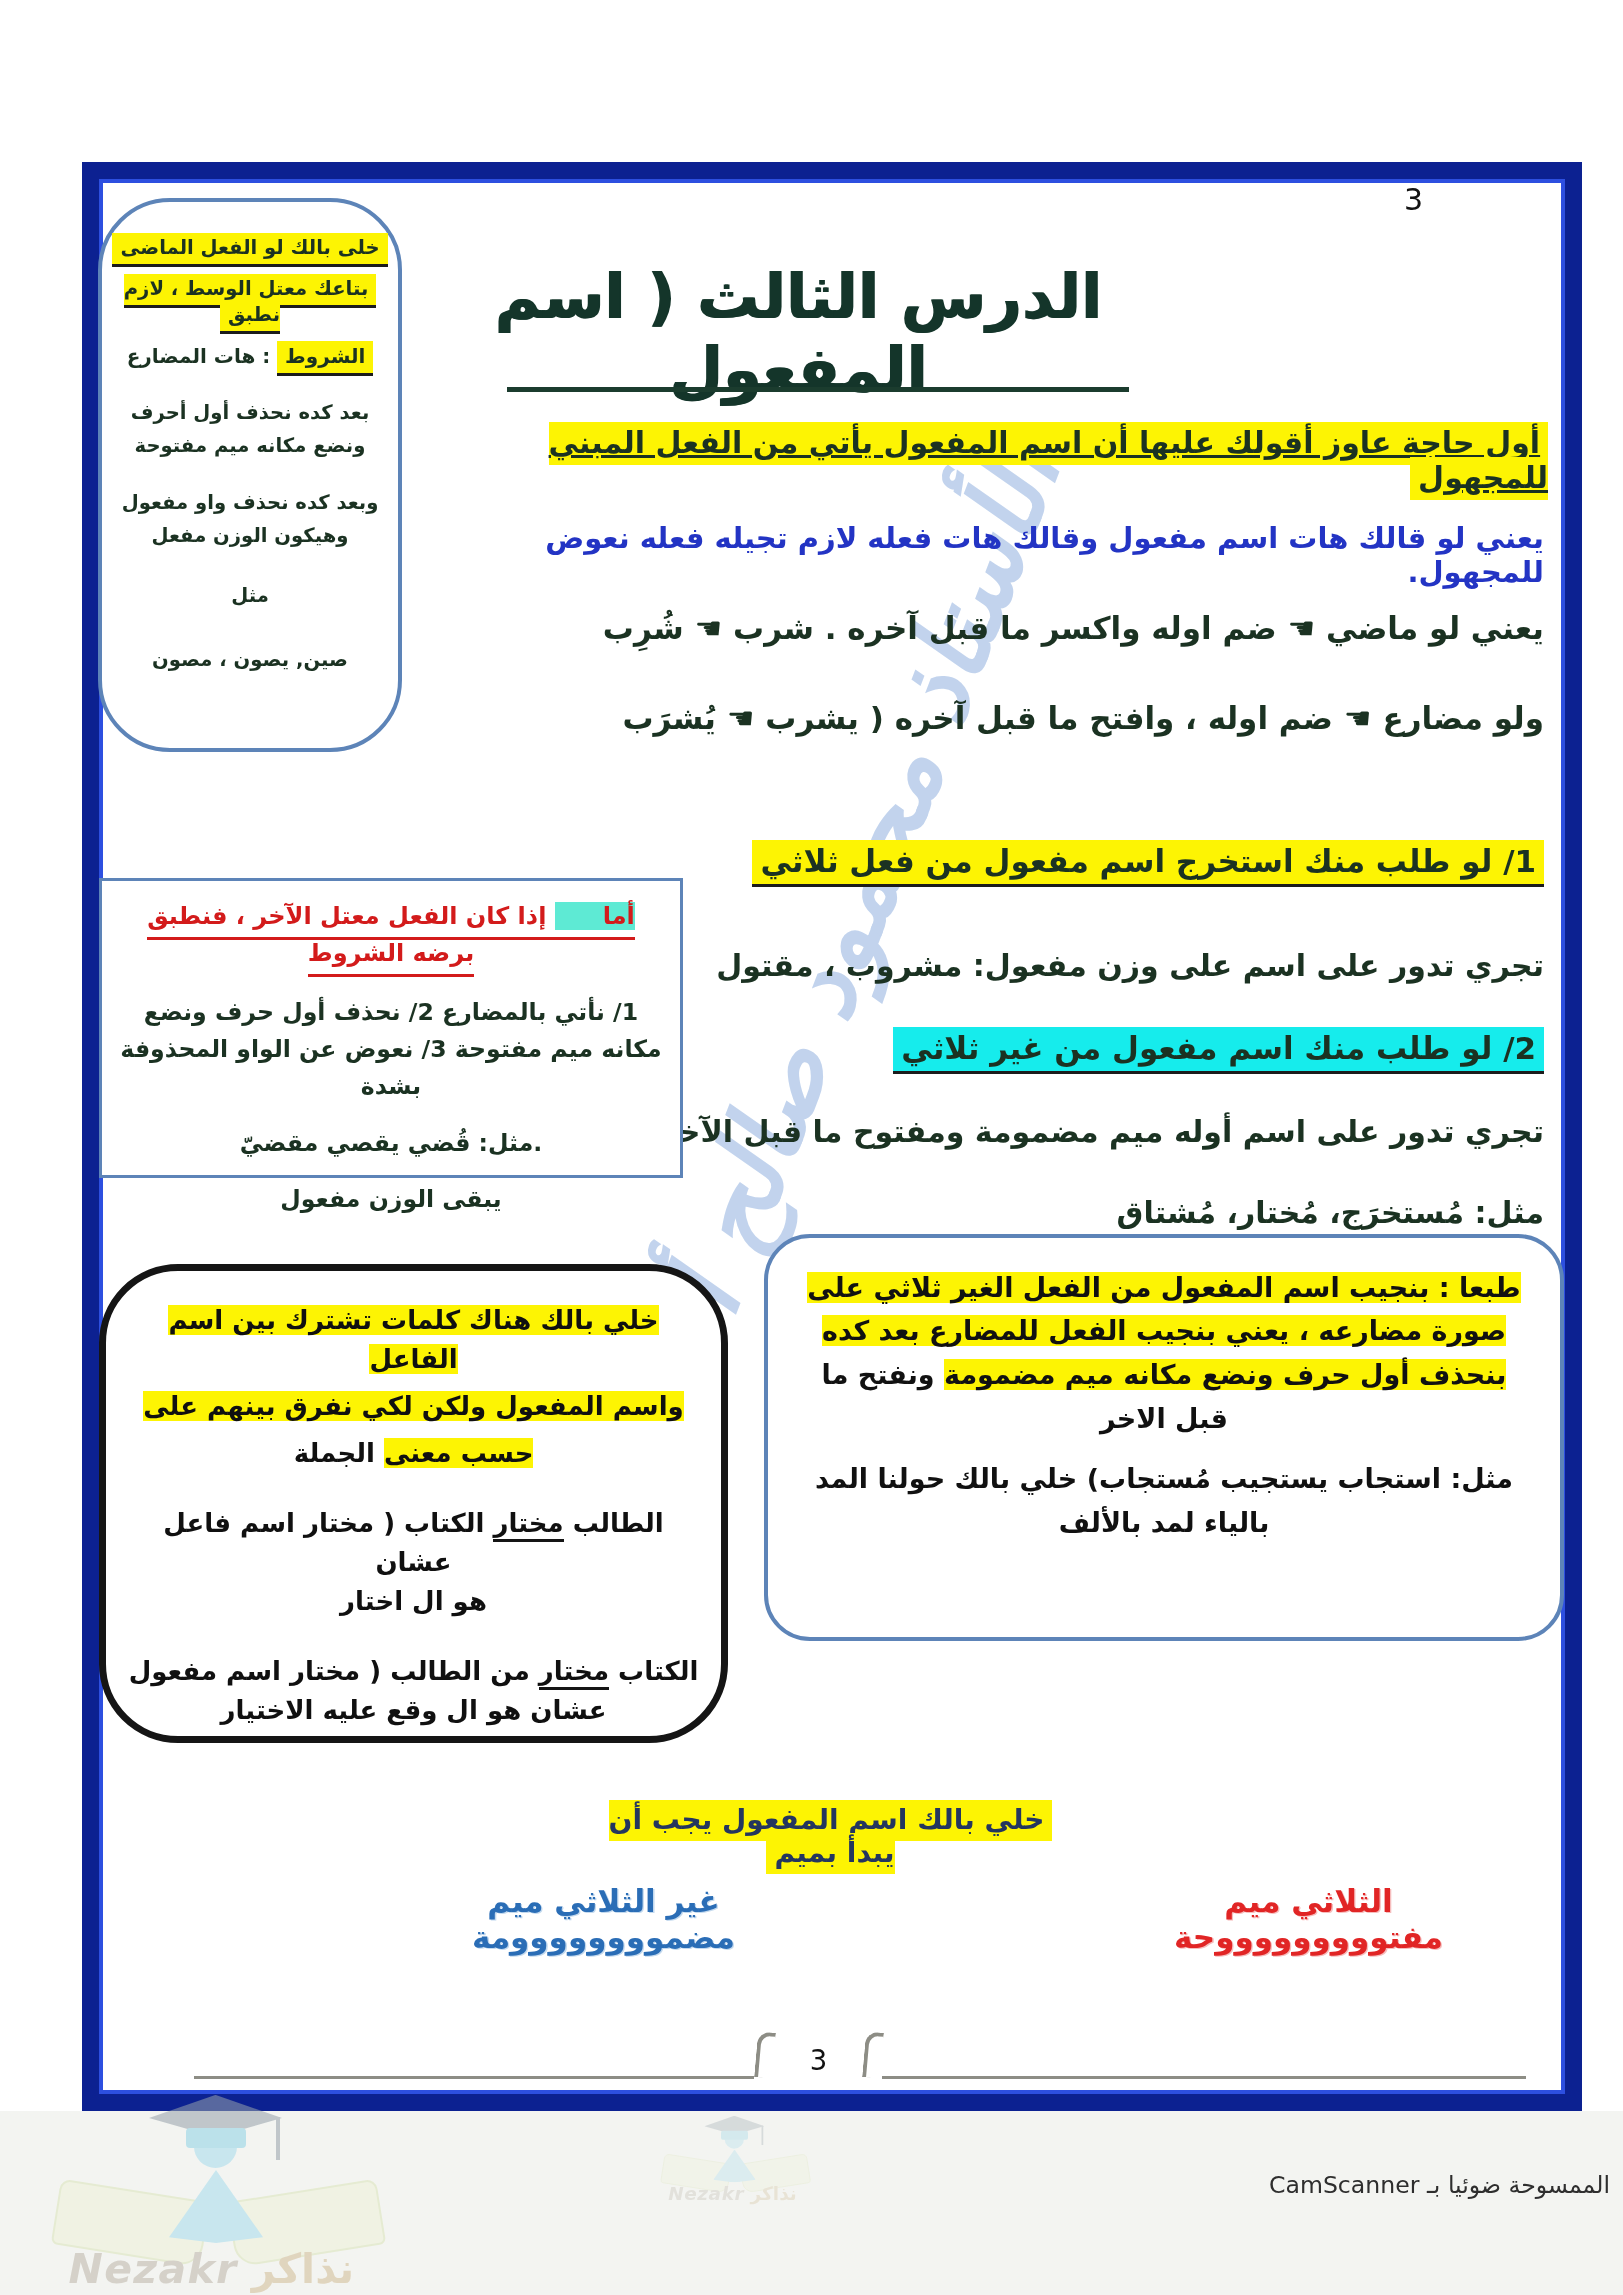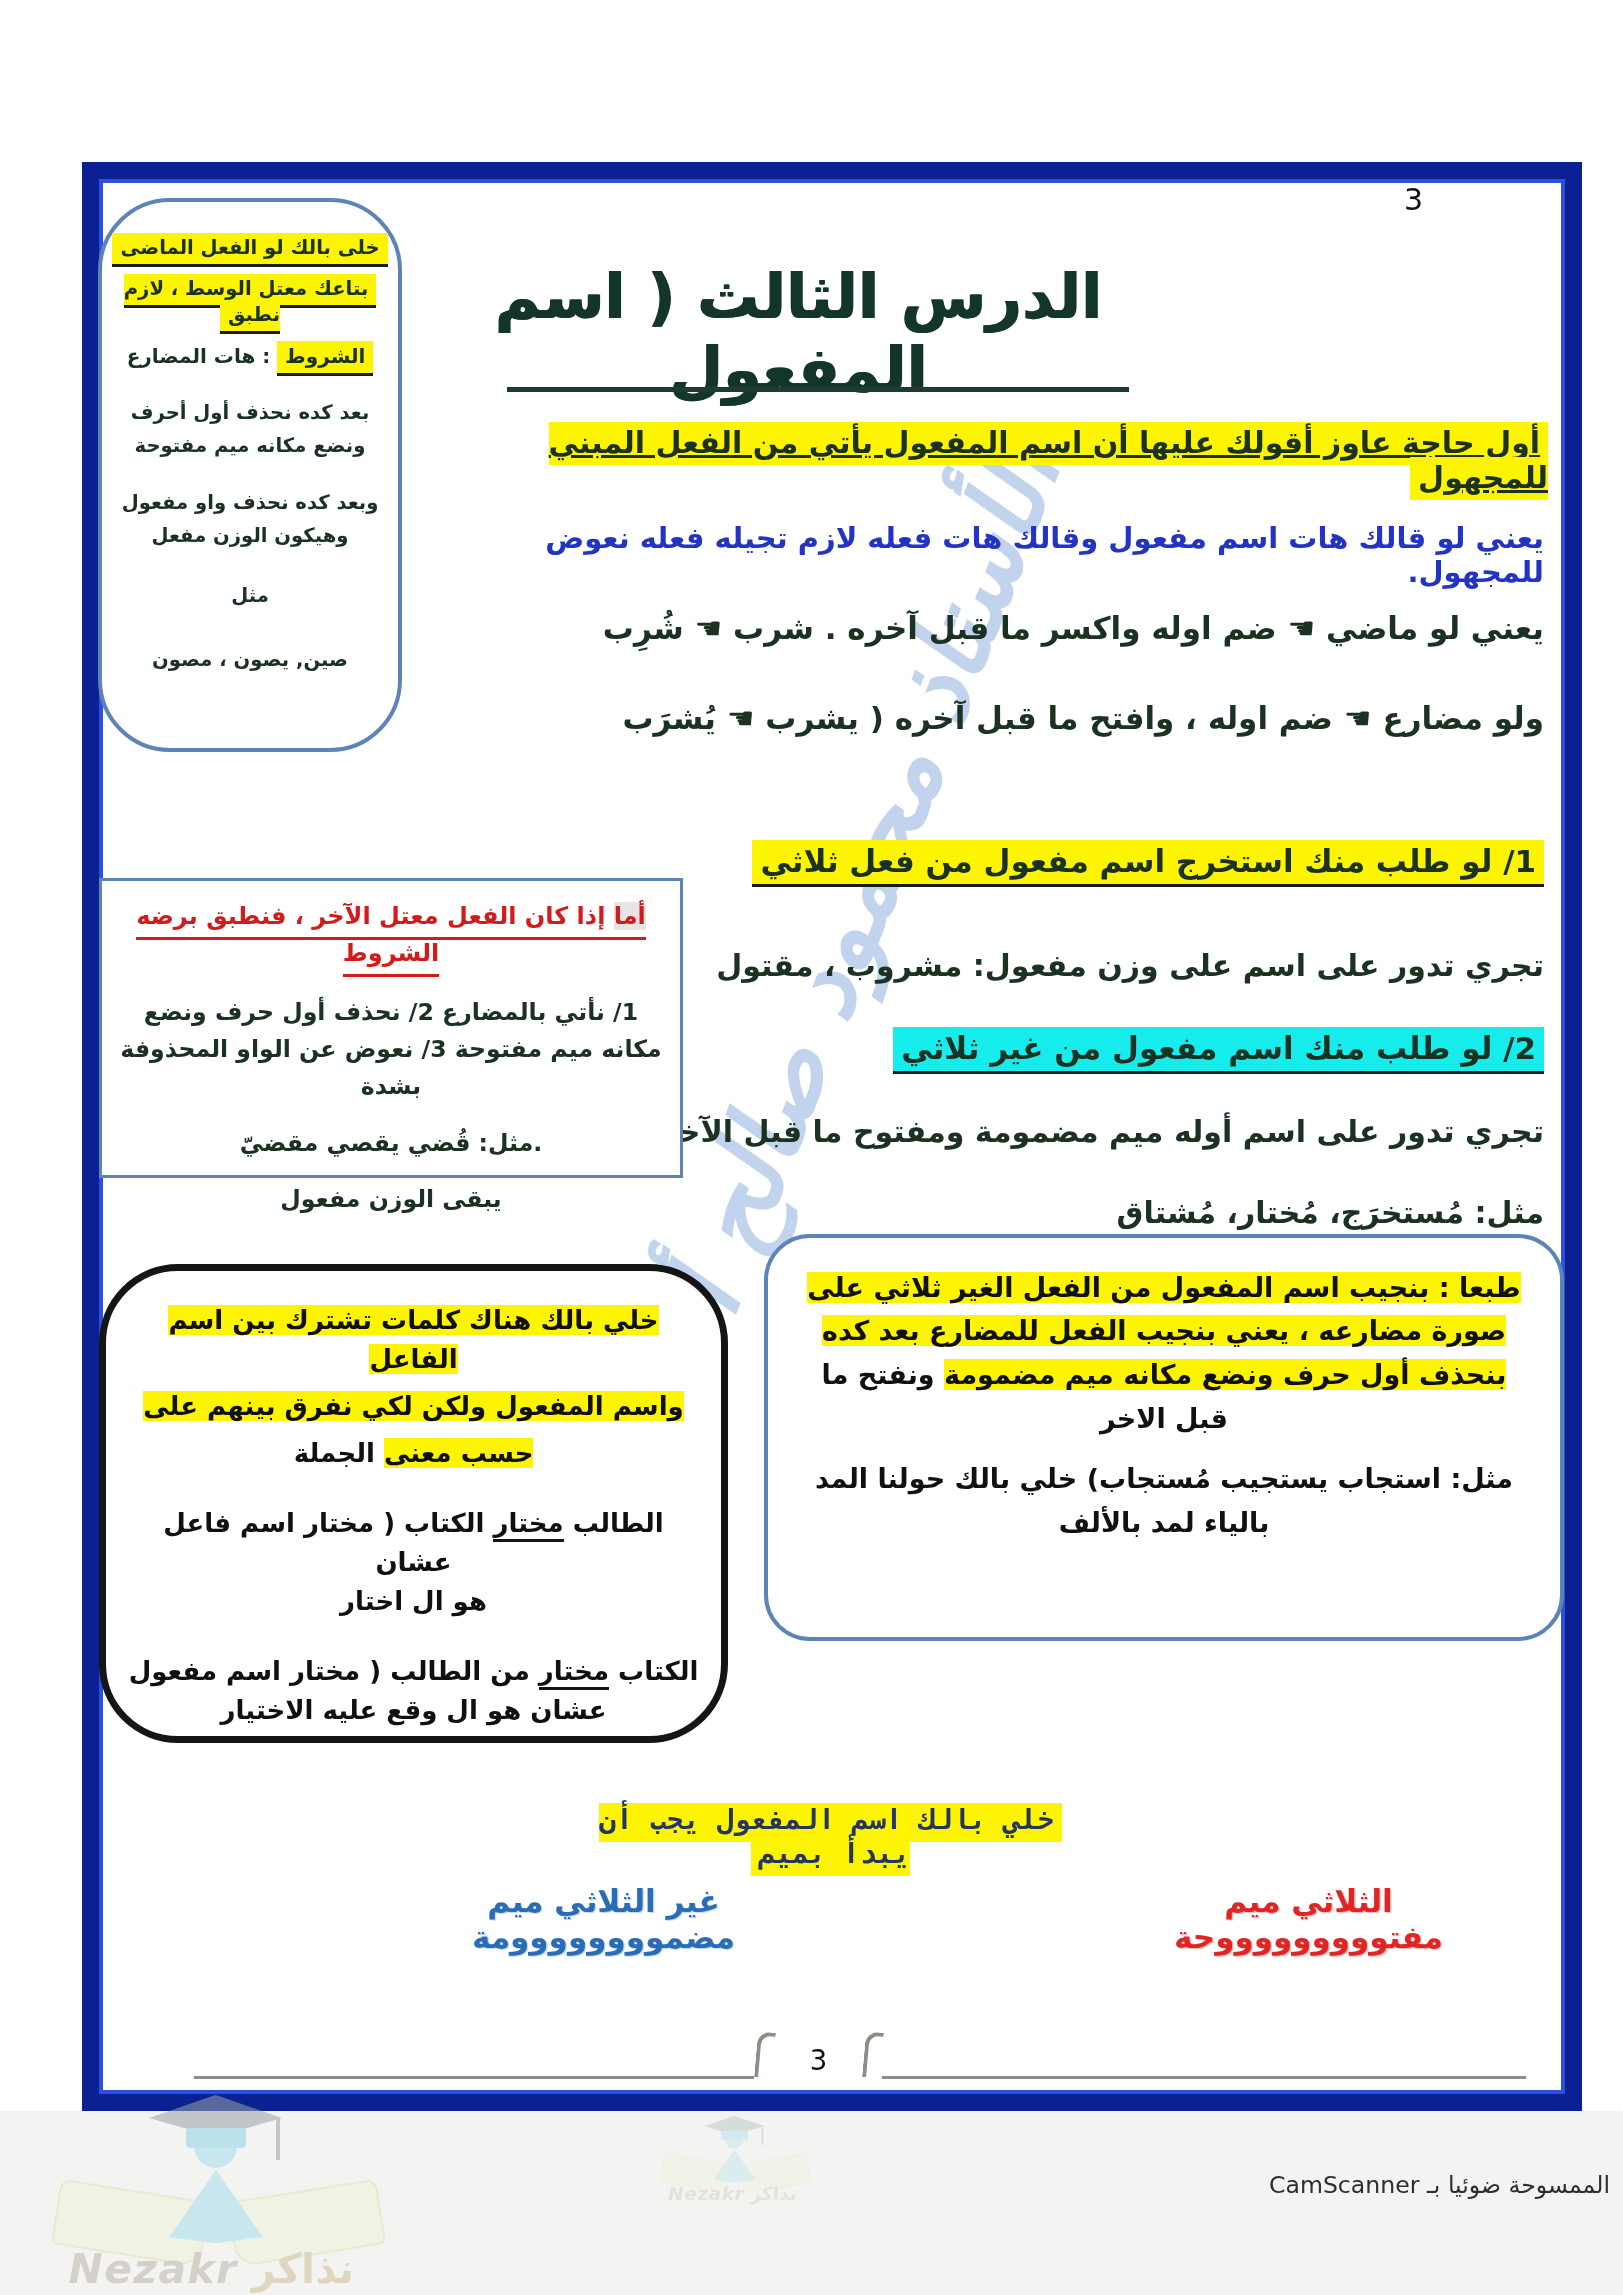--- a/index.html
+++ b/index.html
@@ -16,21 +16,21 @@
   .frame-inner{position:absolute;inset:0;border:4.6px solid var(--bluebright,#2d4fe0);}
 
   .pgnum{font-size:30px;color:#121212;font-family:"DejaVu Sans",sans-serif;}
 
   
   .hl{background:var(--yellow,#fdf403);}
   .hlc{background:var(--cyan,#16ecec);}
   .undk{border-bottom:3.3px solid #1c1c1c;padding:2.6px 7.9px 5.2px;}
   .pad{padding:2.6px 7.9px 5.2px;}
   .u-red{border-bottom:3.3px solid var(--red,#d31b1b);padding-bottom:6.5px;}
-  .hl-gray{background:#e5e5e5;}
+  .hl-gray{background:#5eead4;padding-left:48px;}
   .wordu{border-bottom:3.9px solid #151515;padding-bottom:1.3px;}
 
   
   .box1{left:98px;top:198px;width:304px;height:554px;border:4.6px solid var(--steel,#5d84b8);
         border-radius:72px;background:#fff;box-sizing:border-box;padding:26px 9.2px;
         font-size:19.6px;line-height:1.35;}
   .box1 .bl{margin-top:6.5px;}
 
   
   .title{left:412px;top:260px;width:772px;font-size:62px;color:var(--titlegreen,#14352a);
@@ -50,21 +50,21 @@
   
   .rbox{left:764px;top:1234px;width:800px;height:407px;border:4.6px solid var(--steel,#5d84b8);
         border-radius:46px;background:#fff;box-sizing:border-box;padding:27.5px 19.6px;
         font-size:27px;line-height:1.62;color:#111;}
 
   
   .bbox{left:99px;top:1264px;width:629px;height:479px;border:7.2px solid #151515;
         border-radius:79px;background:#fff;box-sizing:border-box;padding:30px 17px;
         font-size:26px;line-height:1.5;color:#101010;}
 
-  .note-mim{left:582px;top:1803px;width:497px;font-size:28px;color:var(--notenavy,#24365f);font-family:Liberation Mono, monospace;}
+  .note-mim{left:582px;top:1803px;width:497px;font-size:28px;color:var(--notenavy,#24365f);}
   .note-mim span{color:var(--notenavy,#24365f);}
   .red-note{left:1086px;top:1883px;width:445px;font-size:31px;color:var(--redbright,#e12525);
             text-shadow:1.3px 1.3px 0 #f6bdbd;}
   .blue-note{left:386px;top:1883px;width:435px;font-size:31px;color:var(--steelblue,#2a6db6);
              text-shadow:1.3px 1.3px 0 #c3d9ee;}
 
   
   .fline{height:3.3px;background:var(--grayline,#8d8d85);}
   .fmark{width:14.4px;height:42px;border-left:4.6px solid var(--grayline,#8d8d85);
          border-top:4.6px solid var(--grayline,#8d8d85);border-top-left-radius:13px;

